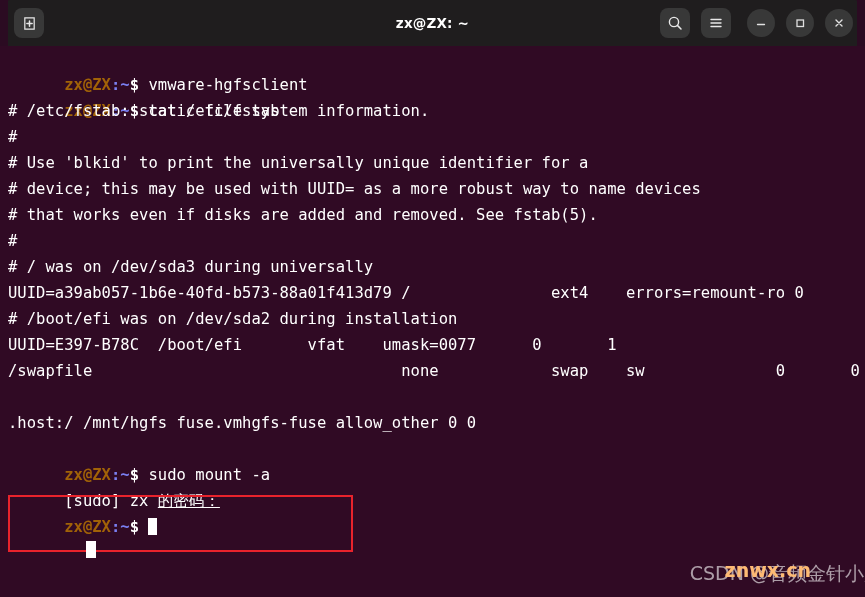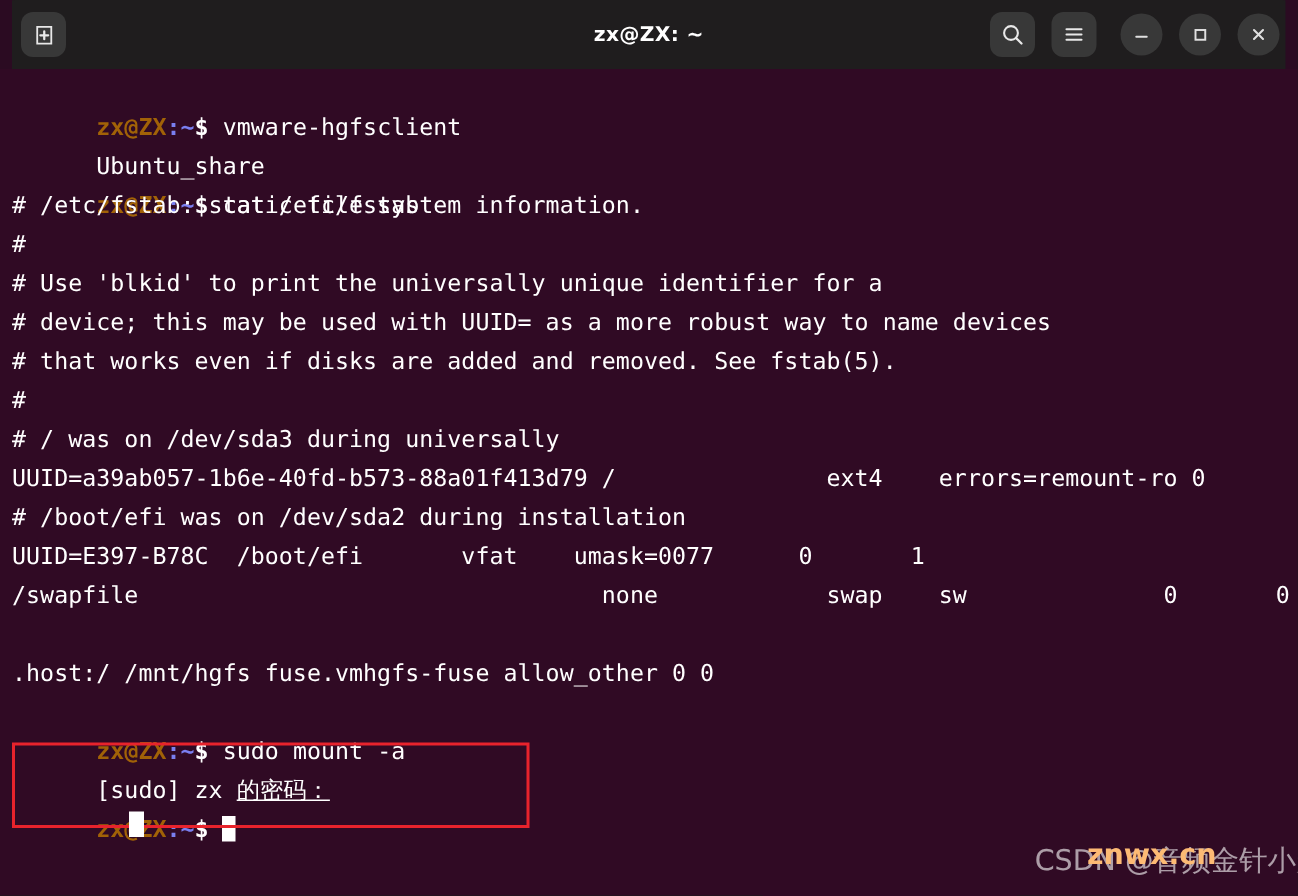--- a/index.html
+++ b/index.html
@@ -255,23 +255,20 @@
 
     </div>
   </div>
 
   <div id="terminal">
 
     <div class="line">
       <span class="user">zx@ZX</span><span class="path">:~</span><span class="dollar">$</span><span class="out"> vmware-hgfsclient</span>
     </div>
 
-    <div class="line">
-      <span class="out">Ubuntu_share</span>
-    </div>
 
     <div class="line">
       <span class="user">zx@ZX</span><span class="path">:~</span><span class="dollar">$</span><span class="out"> cat /etc/fstab</span>
     </div>
 
     <div class="line"><span class="out"># /etc/fstab: static file system information.</span></div>
     <div class="line"><span class="out">#</span></div>
     <div class="line"><span class="out"># Use 'blkid' to print the universally unique identifier for a</span></div>
     <div class="line"><span class="out"># device; this may be used with UUID= as a more robust way to name devices</span></div>
     <div class="line"><span class="out"># that works even if disks are added and removed. See fstab(5).</span></div>

